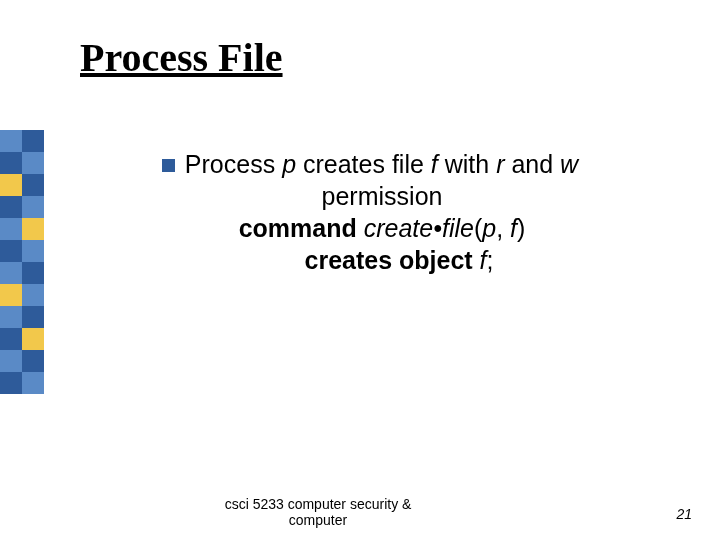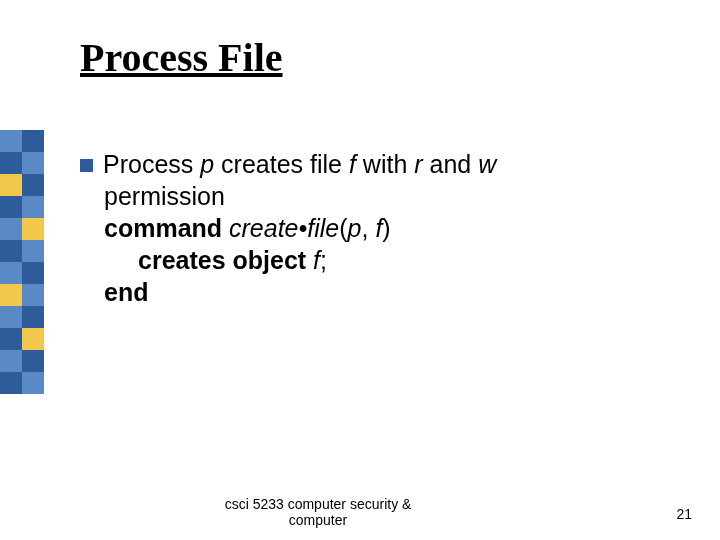--- a/index.html
+++ b/index.html
@@ -36,20 +36,21 @@
     text-decoration: underline;
   }
   .content {
     position: absolute;
     left: 80px;
     top: 148px;
     width: 580px;
     font-size: 25px;
     color: #000;
     line-height: 1.28;
+    text-align: center;
   }
   .bullet {
     display: inline-block;
     width: 13px;
     height: 13px;
     background: #2e5b9a;
     margin-right: 10px;
     vertical-align: 1px;
   }
   .line { display: block; }
@@ -65,20 +66,21 @@
     font-size: 14px;
     color: #000;
     line-height: 1.15;
   }
   .pagenum {
     position: absolute;
     bottom: 18px;
     right: 28px;
     font-size: 14px;
     color: #000;
+    font-style: italic;
   }
 </style>
 </head>
 <body>
 
 <div class="sidebar" id="sidebar">
     <div class="row">
       <div class="cell" style="background: rgb(90, 138, 198);"></div>
       <div class="cell" style="background: rgb(46, 91, 154);"></div>
     </div>
@@ -134,20 +136,19 @@
   <span class="line">
     <span class="bullet"></span><span>Process </span><span class="italic">p</span><span> creates file </span><span class="italic">f</span><span> with </span><span class="italic">r</span><span> and </span><span class="italic">w</span>
   </span>
   <span class="line indent1"><span>permission</span></span>
   <span class="line indent1">
     <b><span>command </span></b><span class="italic">create•file</span><span>(</span><span class="italic">p</span><span>, </span><span class="italic">f</span><span>)</span>
   </span>
   <span class="line indent2">
     <b><span>creates object </span></b><span class="italic">f</span><span>;</span>
   </span>
-  <span class="line indent1"><b><span>end</span></b></span>
 </div>
 
 <div class="footer">
   <span>csci 5233 computer security &amp;</span><br>
   <span>computer</span>
 </div>
 <div class="pagenum">21</div>
 
 </body></html>

